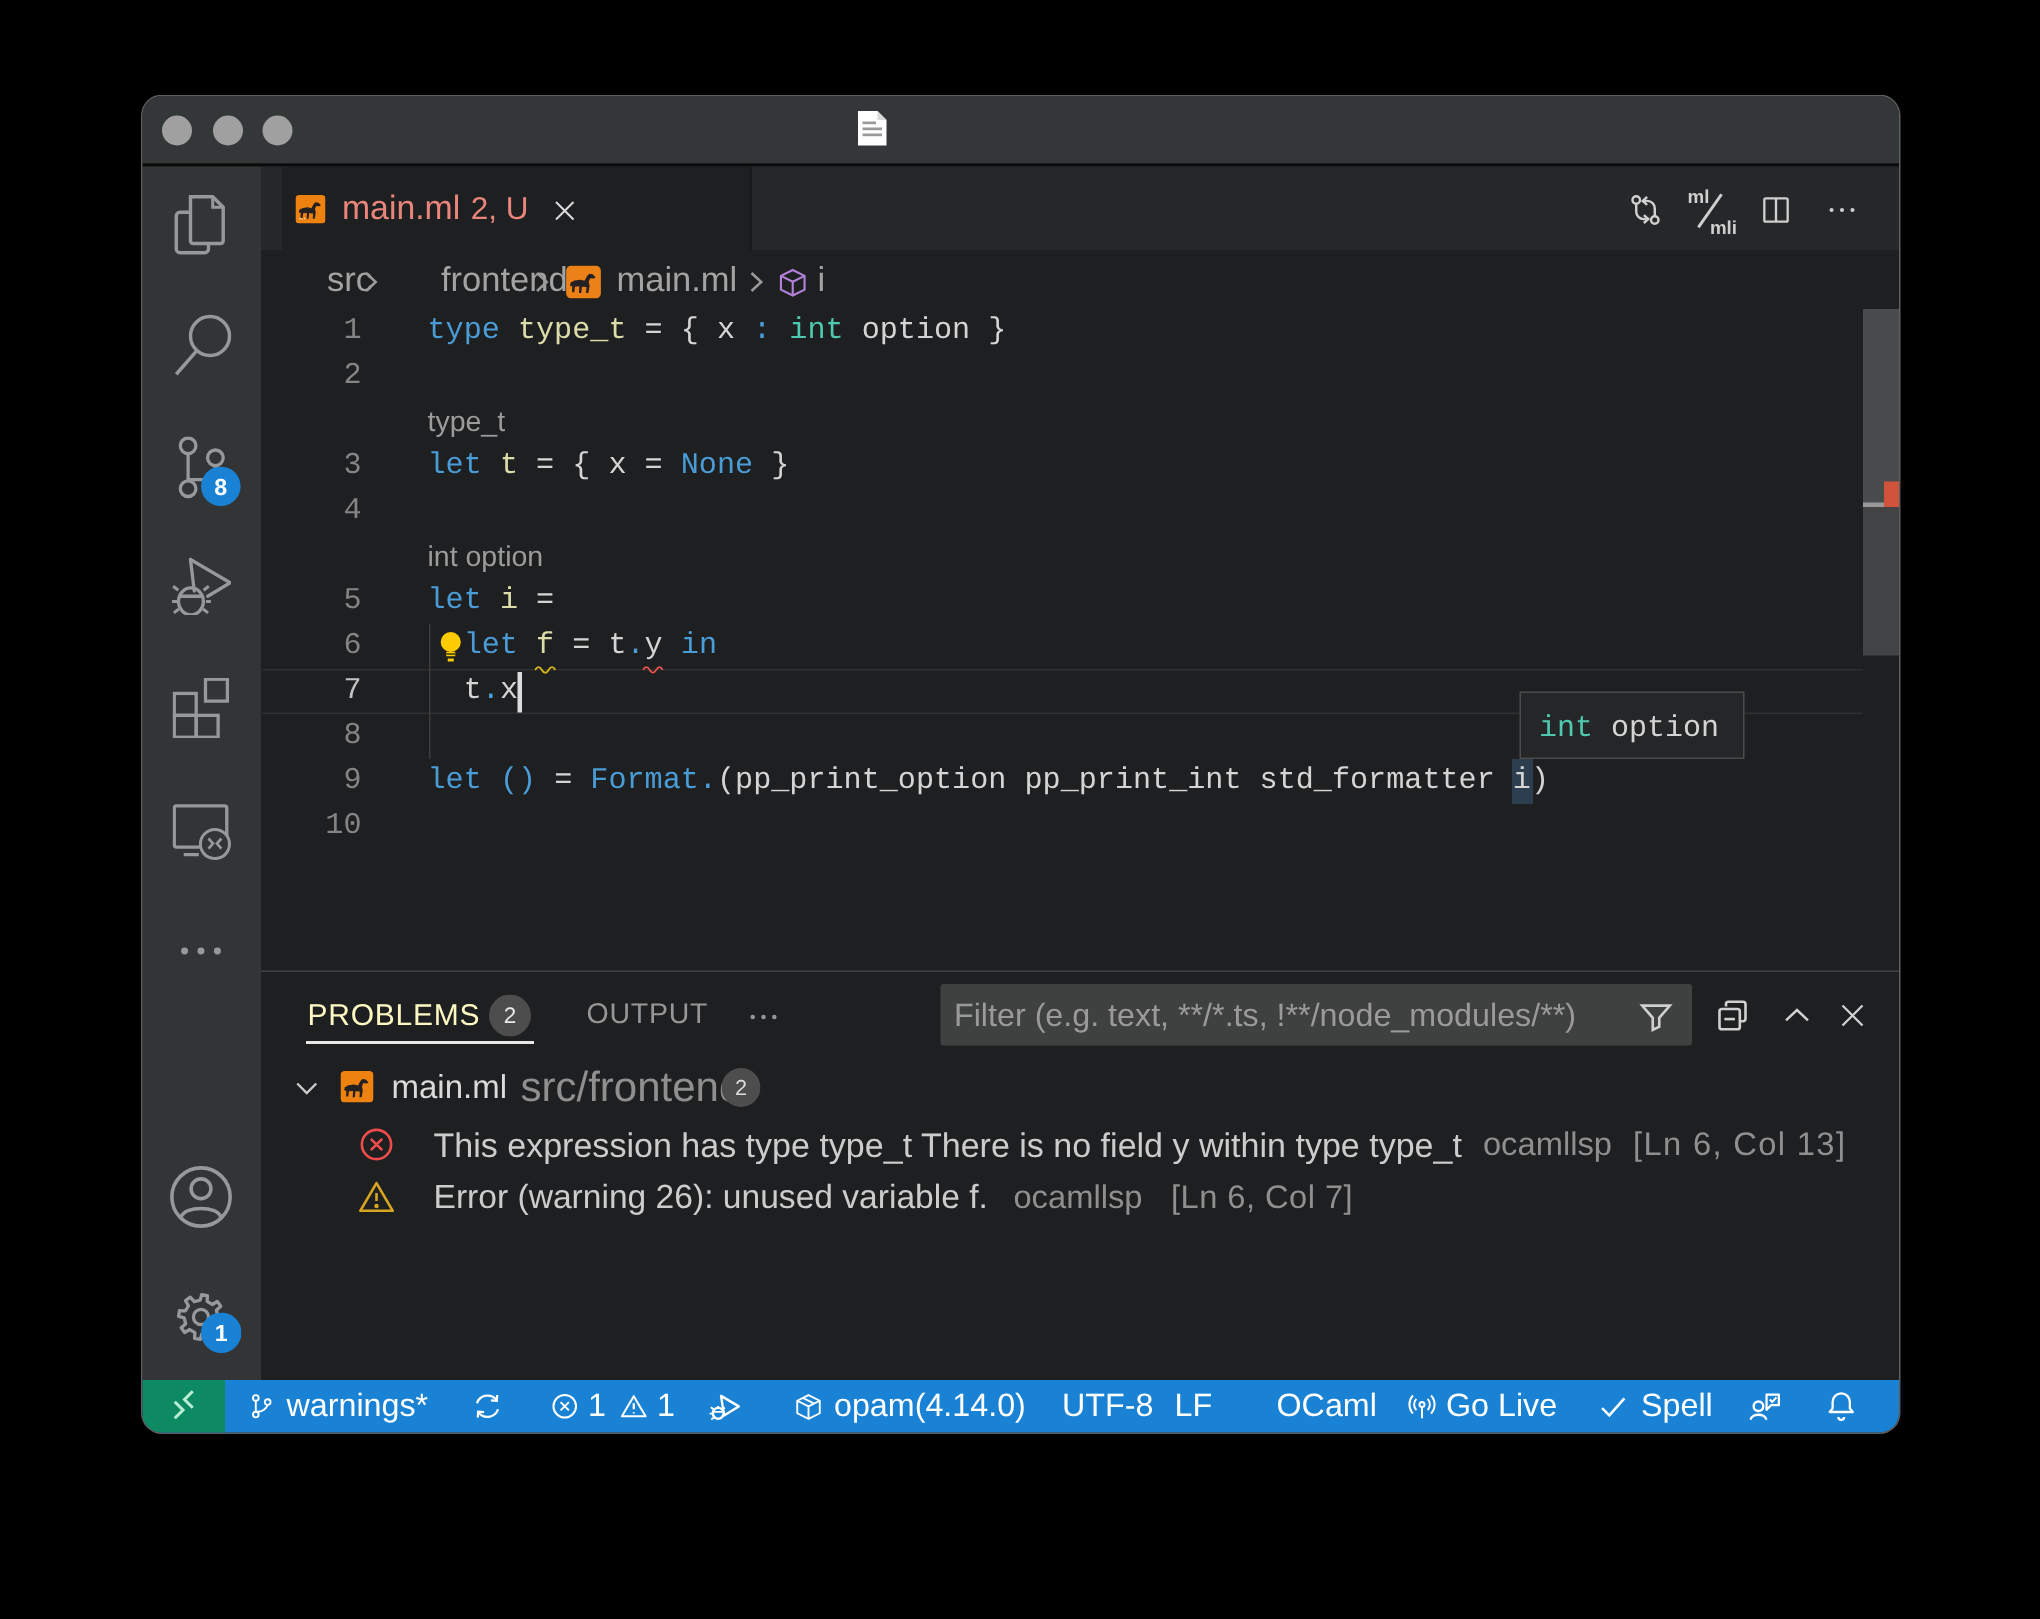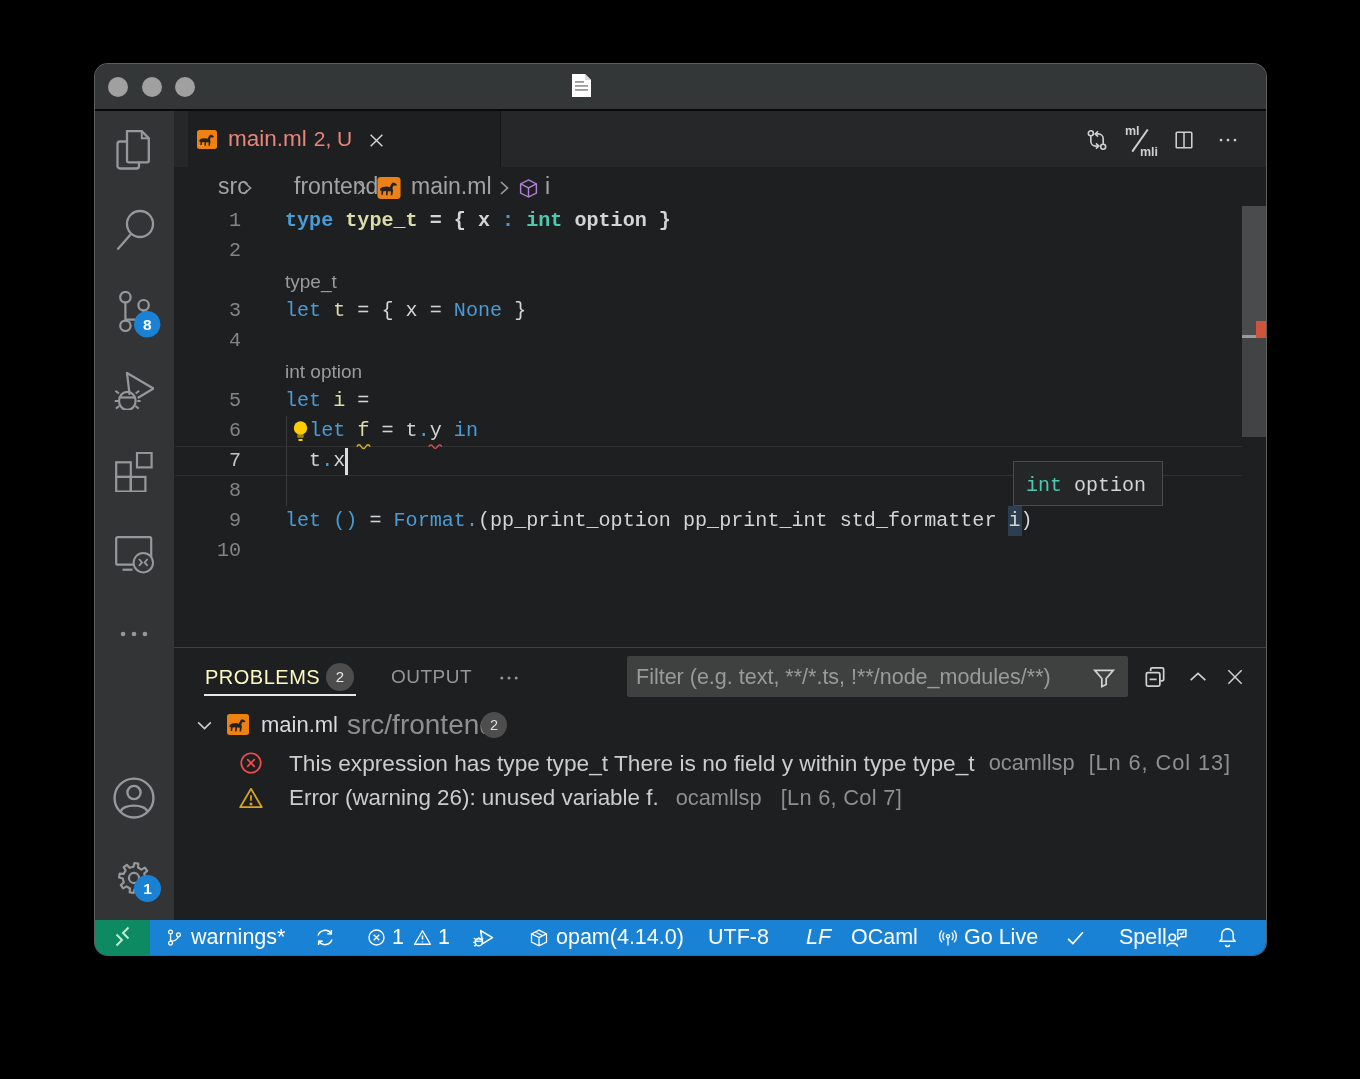--- a/index.html
+++ b/index.html
@@ -171,21 +171,21 @@
   <div class="ln" style="top:352px;">6</div>
   <div class="ln" style="top:382px;color:#c2c2c2;">7</div>
   <div class="ln" style="top:412px;">8</div>
   <div class="ln" style="top:442px;">9</div>
   <div class="ln" style="top:472px;">10</div>
 
   <div class="abs" style="left:191px;top:352px;width:1px;height:90px;background:#3c3c3c;"></div>
 
   <div class="abs" style="left:913px;top:442px;width:13.5px;height:30px;background:#2c3e4f;"></div>
 
-  <div class="cl" style="top:142px;font-weight:bold;"><span class="kw">type</span> <span class="ty">type_t</span> = { x <span class="kw">:</span> <span class="tl2">int</span> option }</div>
+  <div class="cl" style="top:142px;"><span class="kw">type</span> <span class="ty">type_t</span> = { x <span class="kw">:</span> <span class="tl2">int</span> option }</div>
   <div class="lens" style="top:202px;">type_t</div>
   <div class="cl" style="top:232px;"><span class="kw">let</span> <span class="ty">t</span> = { x = <span class="kw">None</span> }</div>
   <div class="lens" style="top:292px;">int option</div>
   <div class="cl" style="top:322px;"><span class="kw">let</span> <span class="ty">i</span> =</div>
   <div class="cl" style="top:352px;">  <span class="kw">let</span> <span class="ty">f</span> = t<span class="kw">.</span>y <span class="kw">in</span></div>
   <div class="cl" style="top:382px;">  t<span class="kw">.</span>x</div>
   <div class="cl" style="top:442px;"><span class="kw">let</span> <span class="kw">()</span> = <span class="kw">Format.</span>(pp_print_option pp_print_int std_formatter i)</div>
 
   <svg class="abs" style="left:197px;top:356px;" width="17" height="23" viewBox="0 0 17 23">
     <circle cx="8.5" cy="8" r="6.7" fill="#fc0"></circle>
@@ -314,32 +314,32 @@
       <path d="M4.5 15.2 h5.6" stroke-width="1.2"></path>
     </svg>
   </div>
   <div class="sb-item" style="left:434px;">
     <svg width="20" height="20" viewBox="0 0 24 24" fill="none" stroke="#fff" stroke-width="1.5" style="margin-right:7px;">
       <path d="M12 2.5 L21 7 V17 L12 21.5 L3 17 V7 Z M3 7 L12 11.5 L21 7 M12 11.5 V21.5 M7.5 4.75 L16.5 9.25"></path>
     </svg>
     <span>opam(4.14.0)</span>
   </div>
   <div class="sb-item" style="left:613px;">UTF-8</div>
-  <div class="sb-item" style="left:711px;font-style:italic;">LF</div>
+  <div class="sb-item" style="left:688px;">LF</div>
   <div class="sb-item" style="left:756px;">OCaml</div>
   <div class="sb-item" style="left:843px;">
     <svg width="20" height="20" viewBox="0 0 24 24" fill="none" stroke="#fff" stroke-width="1.6" style="margin-right:6px;">
       <circle cx="12" cy="10" r="2"></circle>
       <path d="M12 12 v9"></path>
       <path d="M7.5 5.5 a6.5 6.5 0 0 0 0 9 M16.5 5.5 a6.5 6.5 0 0 1 0 9"></path>
       <path d="M4.8 2.8 a10.5 10.5 0 0 0 0 14.4 M19.2 2.8 a10.5 10.5 0 0 1 0 14.4"></path>
     </svg>
     <span>Go Live</span>
   </div>
-  <div class="sb-item" style="left:970px;gap:25px;">
+  <div class="sb-item" style="left:970px;">
     <svg width="21" height="21" viewBox="0 0 24 24" fill="none" stroke="#fff" stroke-width="1.9" style="margin-right:8px;">
       <path d="M3.5 13.5 L9 19 L20.5 6"></path>
     </svg>
     <span>Spell</span>
   </div>
   <div class="sb-item" style="left:1069px;">
     <svg width="25" height="24" viewBox="0 0 24 24" fill="none" stroke="#fff" stroke-width="1.6">
       <circle cx="7.8" cy="11.5" r="3.2"></circle>
       <path d="M2.6 20.5 c0.4 -4.4 10 -4.4 10.4 0"></path>
       <path d="M13.2 3.8 h8.2 v7 h-5.2 l-3 3 z" stroke-width="1.5" stroke-linejoin="round"></path>

